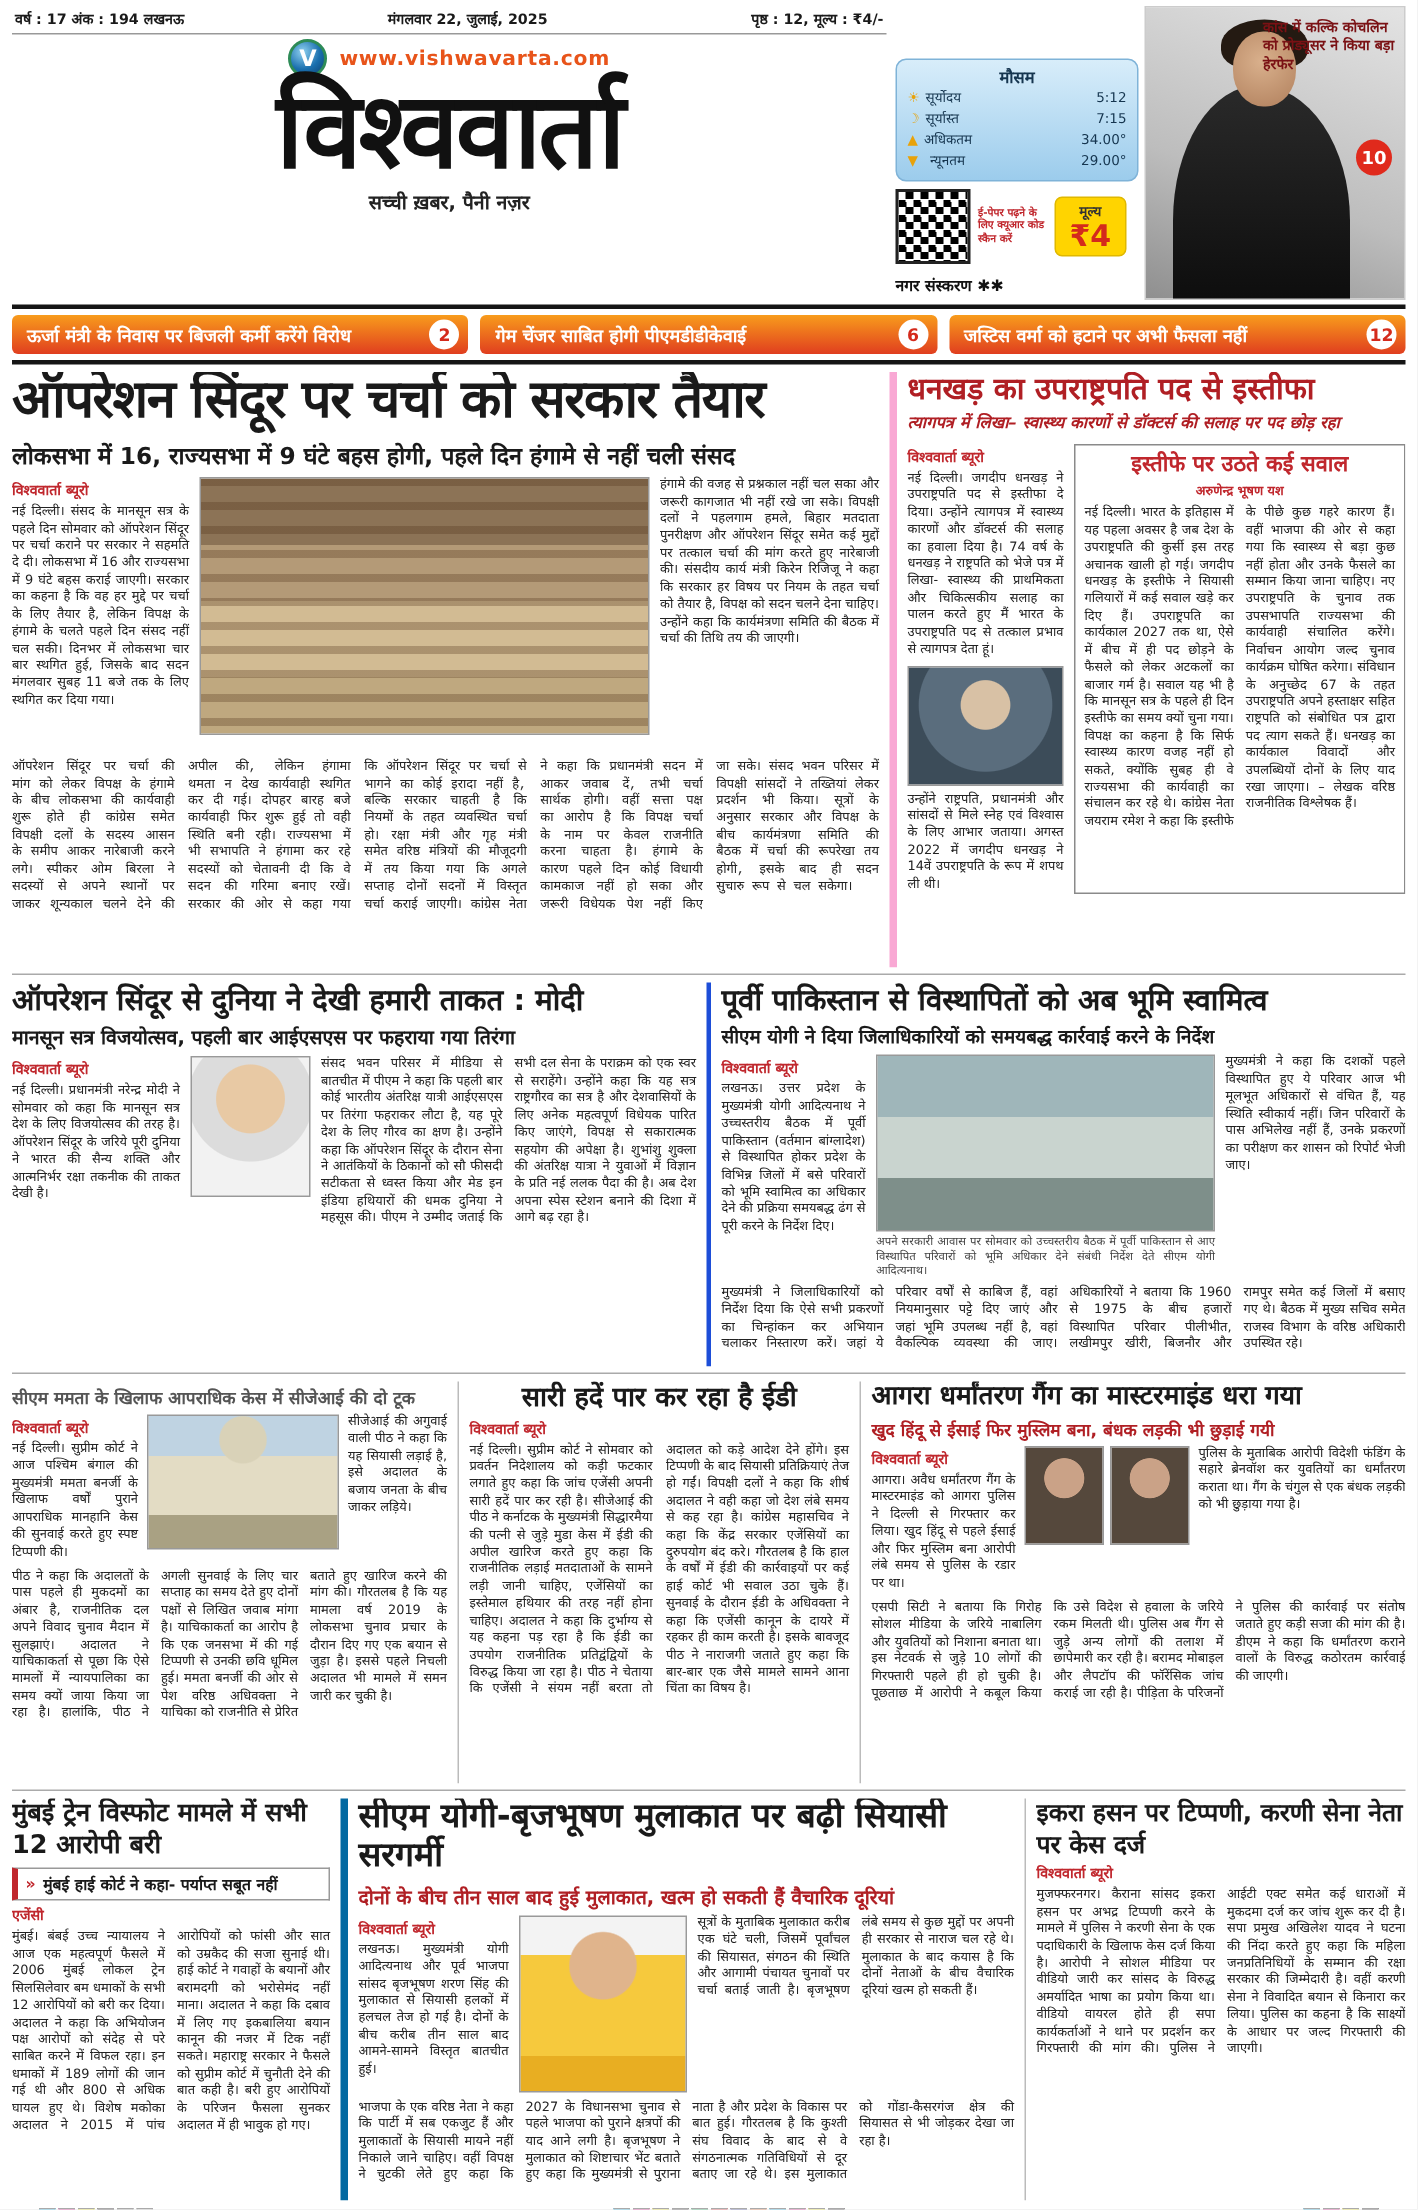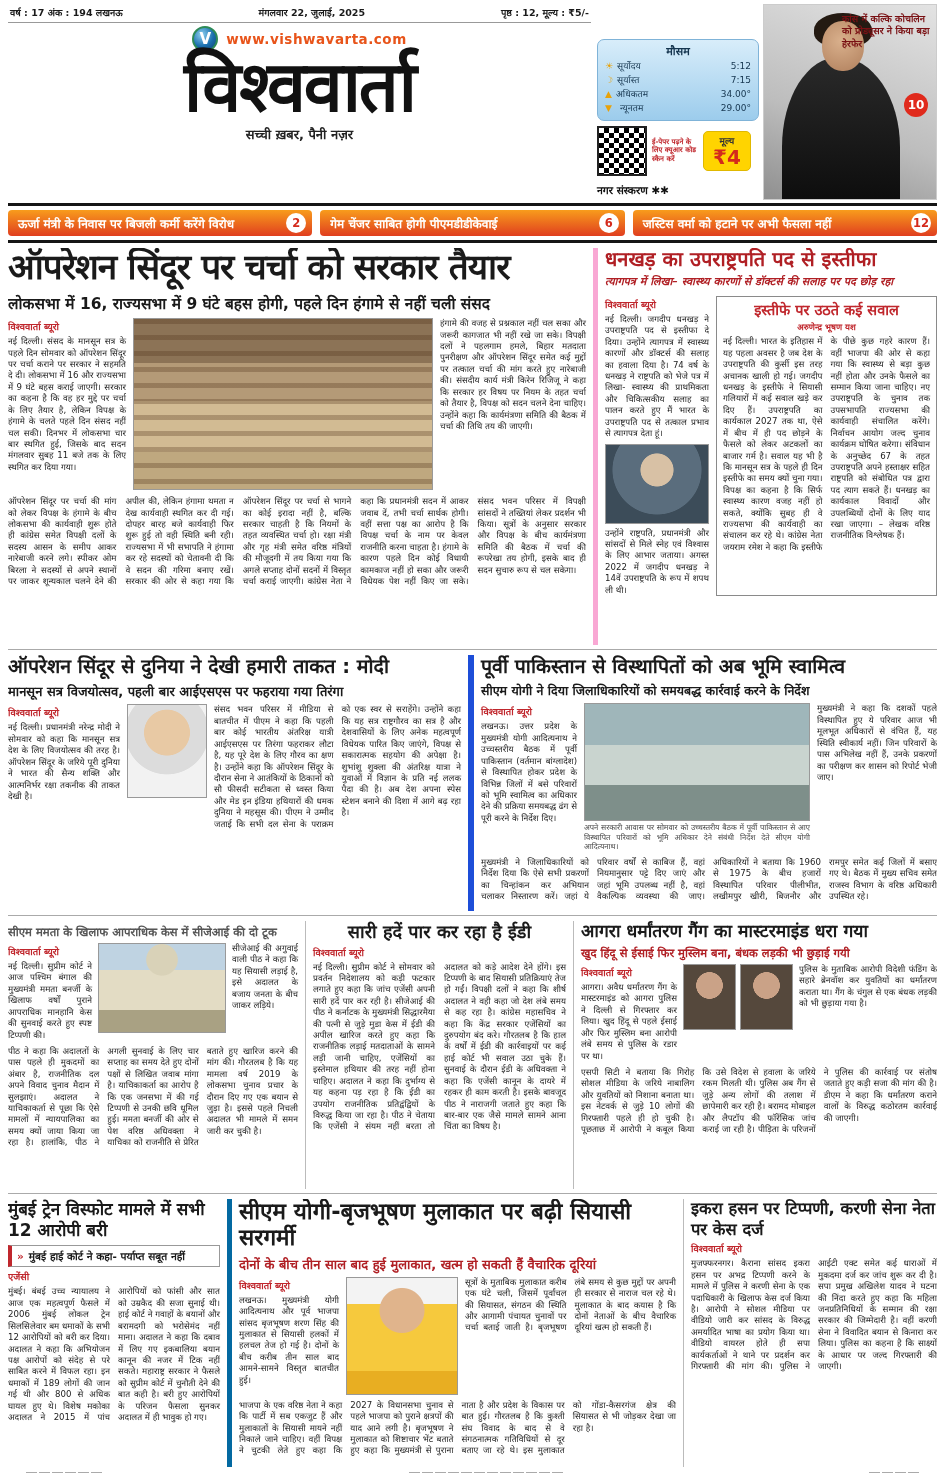--- a/index.html
+++ b/index.html
@@ -54,38 +54,38 @@
   .lead { width:590px; padding-right:7px; border-right:5px solid #f9a8d4; overflow:hidden; }
   .lead h1 { font-size:35px; font-weight:bold; line-height:1.12; letter-spacing:-1px; }
   .lead .sub { font-size:15.5px; font-weight:bold; margin:5px 0 4px; }
   .lead-top { display:flex; gap:7px; }
   .lead-colL { width:118px; flex:0 0 118px; }
   .photo-parl { flex:0 0 300px; height:172px;
       background:
         repeating-linear-gradient(180deg, rgba(80,50,25,.30) 0 5px, rgba(0,0,0,0) 5px 16px),
         linear-gradient(180deg,#8c7356 0 26%, #b49a77 26% 48%, #d2bb93 48% 78%, #bfa87f 78% 100%); }
   .lead-colR { flex:1; }
-  .lead-body { columns:5; column-gap:9px; margin-top:6px; }
+  .lead-body { columns:5; column-gap:9px; margin-top:16px;font-family:Liberation Mono, monospace; }
 
   .dkh { flex:1; padding-left:7px; overflow:hidden; }
   .dkh h2 { color:#b01f24; font-size:20px; font-weight:bold; line-height:1.18; }
   .dkh .sub { color:#b01f24; font-size:11px; font-weight:bold; margin:3px 0 7px; line-height:1.3;font-style:italic; }
   .dkh-flex { display:flex; gap:7px; }
   .dkh-colL { width:104px; flex:0 0 104px; }
   .photo-dkh { width:100%; height:80px; margin:4px 0;
       background: radial-gradient(circle at 50% 32%, #d8c1a5 0 22%, #5a6d7d 23% 60%, #3c4c59 61%); }
   .dkh-box { flex:1; border:1.5px solid #8a8a8a; padding:5px 6px; }
   .box-title { color:#c0272d; font-size:14.5px; font-weight:bold; text-align:center; line-height:1.2; }
   .box-byline { text-align:center; color:#c0272d; font-weight:bold; font-size:8.5px; margin:2px 0 4px; }
   .box-body { columns:2; column-gap:8px; }
 
   
   .row { border-top:1px solid #aaa; margin-top:4px; padding-top:5px; display:flex; overflow:hidden; }
   .row2 { height:262px; }
-  .modi { width:466px; flex:0 0 466px; padding-right:7px; border-right:6px solid #1d4ed8; overflow:hidden; }
+  .modi { width:466px; flex:0 0 466px; padding-right:7px; border-right:3px solid #1d4ed8; overflow:hidden; }
   .modi h2 { font-size:19.5px; font-weight:bold; line-height:1.2; }
   .modi .sub { font-size:13px; font-weight:bold; margin:4px 0; }
   .modi-flex { display:flex; gap:7px; }
   .modi-colL { width:112px; flex:0 0 112px; }
   .photo-modi { flex:0 0 80px; height:94px;
       background: radial-gradient(circle at 50% 30%, #e8c9a4 0 30%, #dcdcdc 31% 55%, #f2f2f2 56%); }
   .modi-colR { flex:1; columns:2; column-gap:8px; }
 
   .yland { flex:1; padding-left:7px; overflow:hidden; }
   .yland h2 { font-size:19.5px; font-weight:bold; line-height:1.2; }
@@ -158,21 +158,21 @@
 </head>
 <body>
 
 <div class="page">
 
   <div class="mast">
     <div>
       <div class="topline">
         <span>वर्ष : 17 अंक : 194 लखनऊ</span>
         <span>मंगलवार 22, जुलाई, 2025</span>
-        <span>पृष्ठ : 12, मूल्य : ₹5/-</span>
+        <span>पृष्ठ : 12, मूल्य : ₹4/-</span>
       </div>
       <div class="urlrow">
         <span class="vlogo">V</span>
         <span class="url">www.vishwavarta.com</span>
       </div>
       <div class="brand-title">विश्ववार्ता</div>
       <div class="tagline">सच्ची ख़बर, पैनी नज़र</div>
     </div>
 
     <div class="mast-mid">

